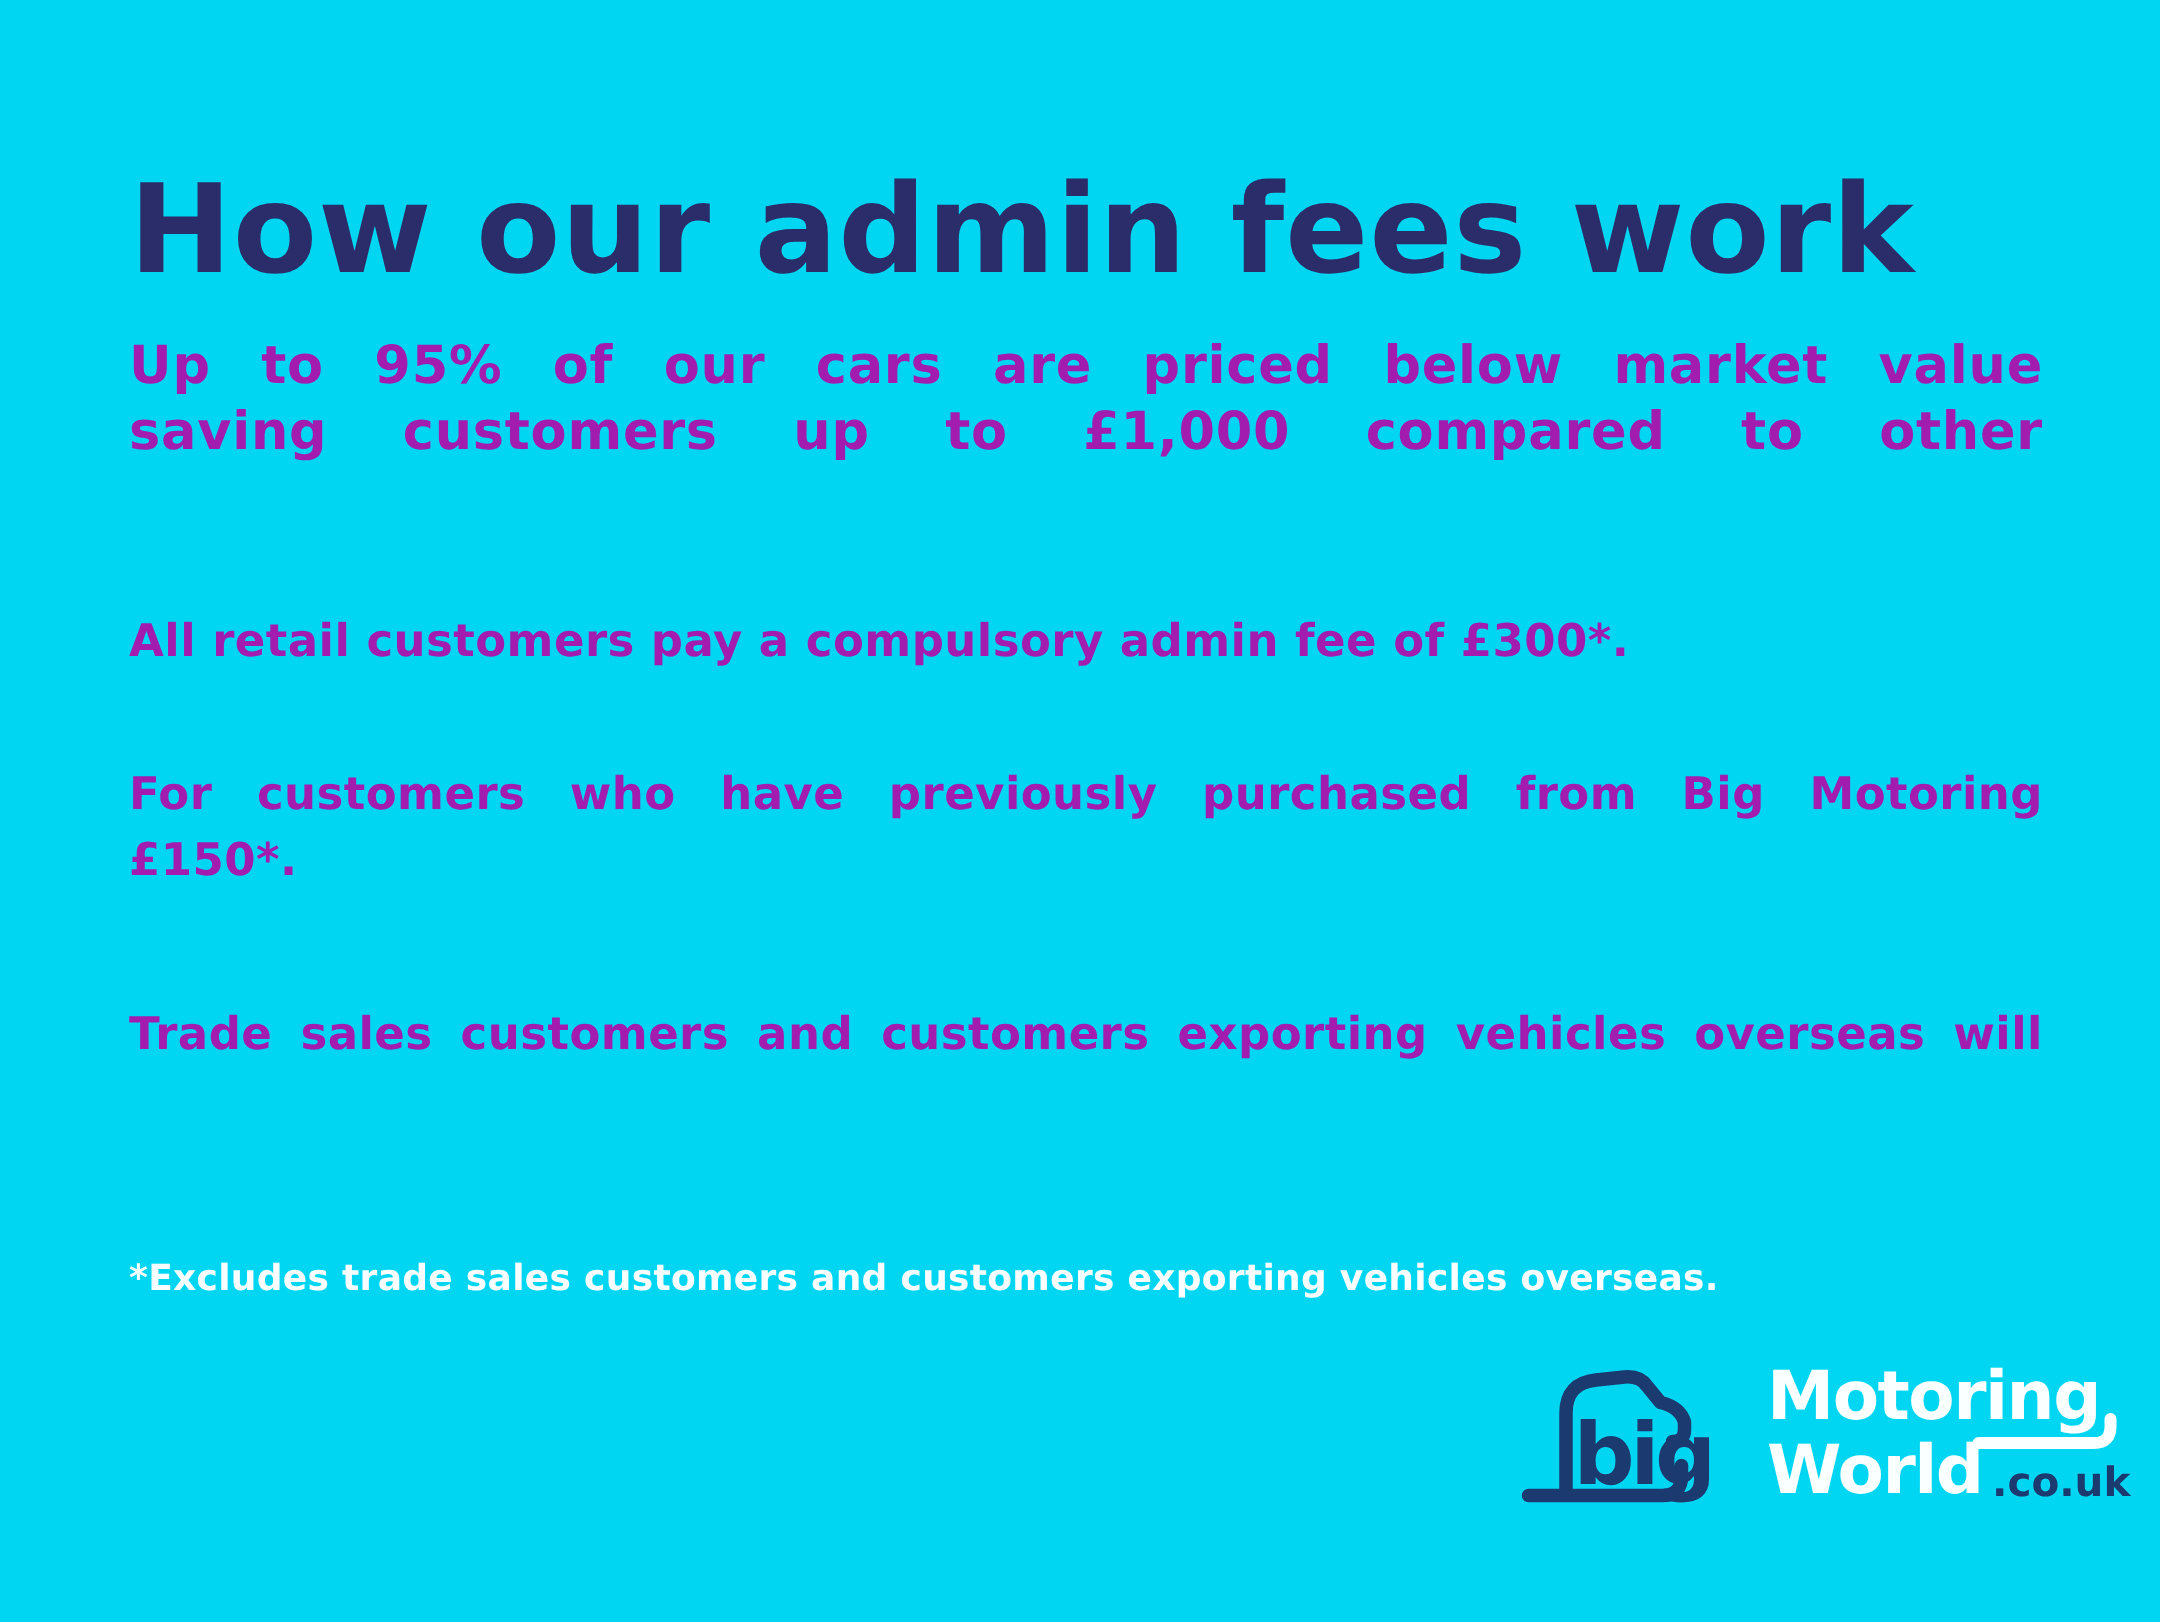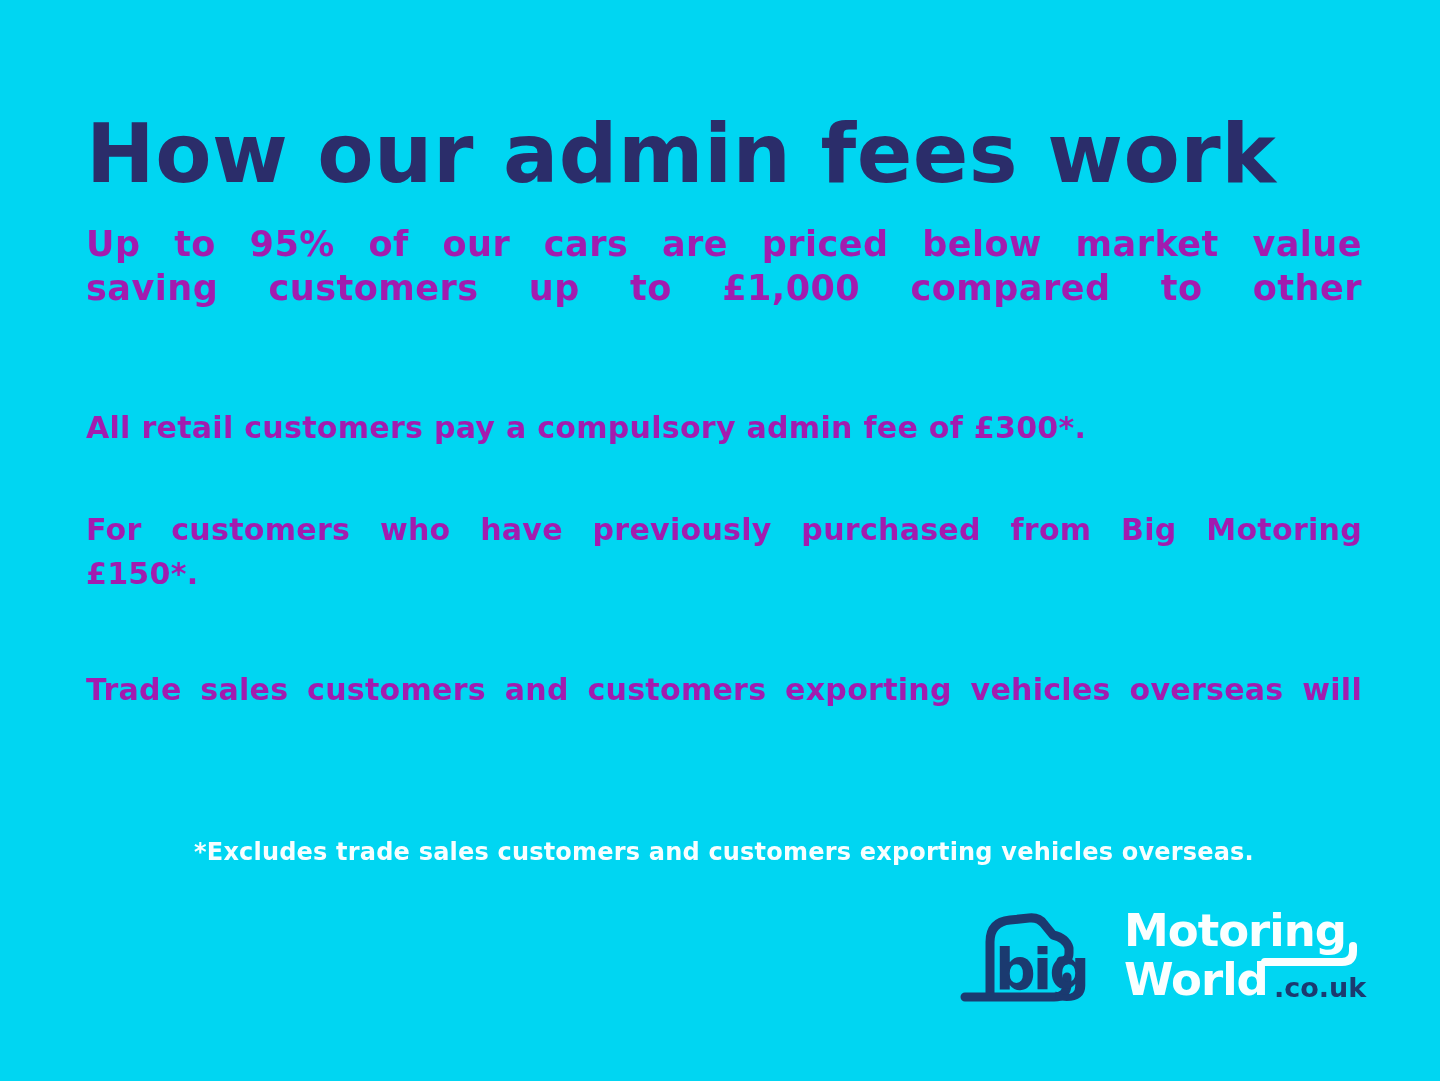--- a/index.html
+++ b/index.html
@@ -51,29 +51,29 @@
   .jline { text-align: justify; text-align-last: justify; }
   .lline { text-align: left; text-align-last: left; }
   .para-1 { top: 406px; }
   .para-2 { top: 498px; margin-top: 10px; }
   .para-3 { top: 668px; }
   .footnote {
     position: absolute;
     top: 838px;
     left: 86px;
     right: 78px;
-    text-align: center;
+    text-align: left;
     color: #F8FEFF;
     font-size: 24px;
     font-weight: 700;
     letter-spacing: 0.2px;
   }
   .logo {
     position: absolute;
-    left: 958px;
+    left: 1012px;
     top: 896px;
     display: flex;
     align-items: flex-start;
     gap: 12px;
   }
   .logo svg { display: block; }
 </style>
 </head>
 <body>
 

